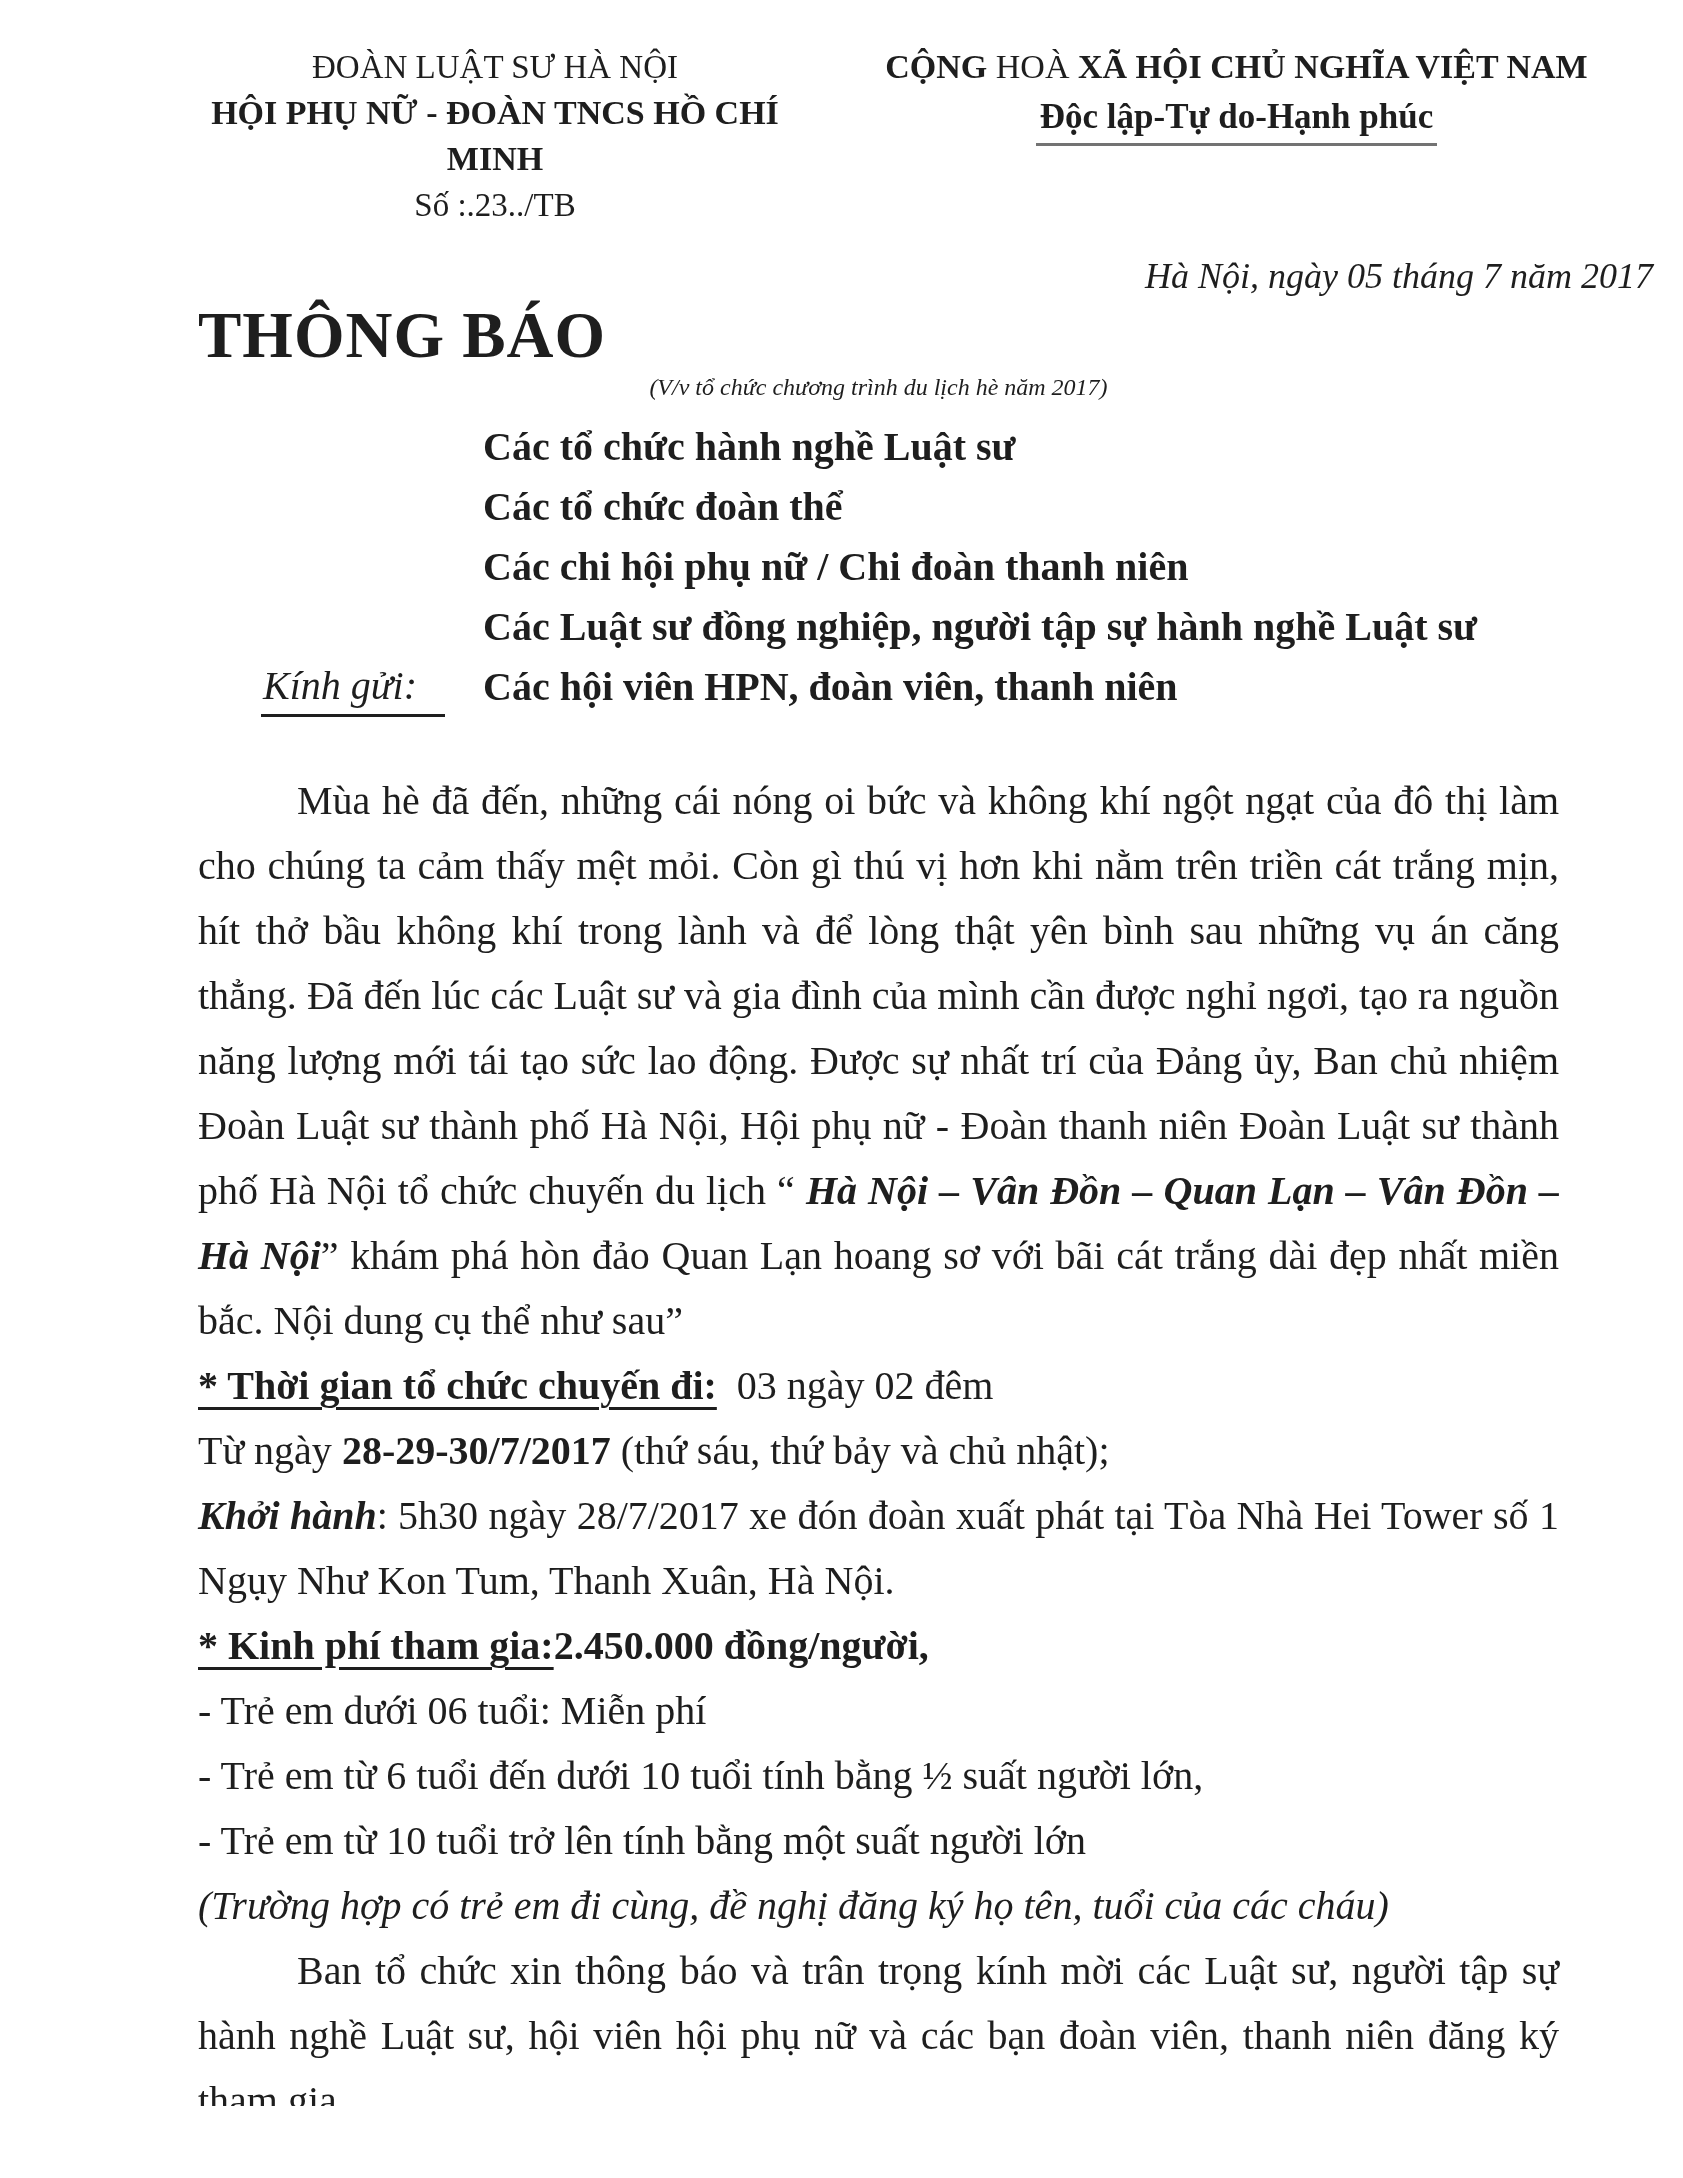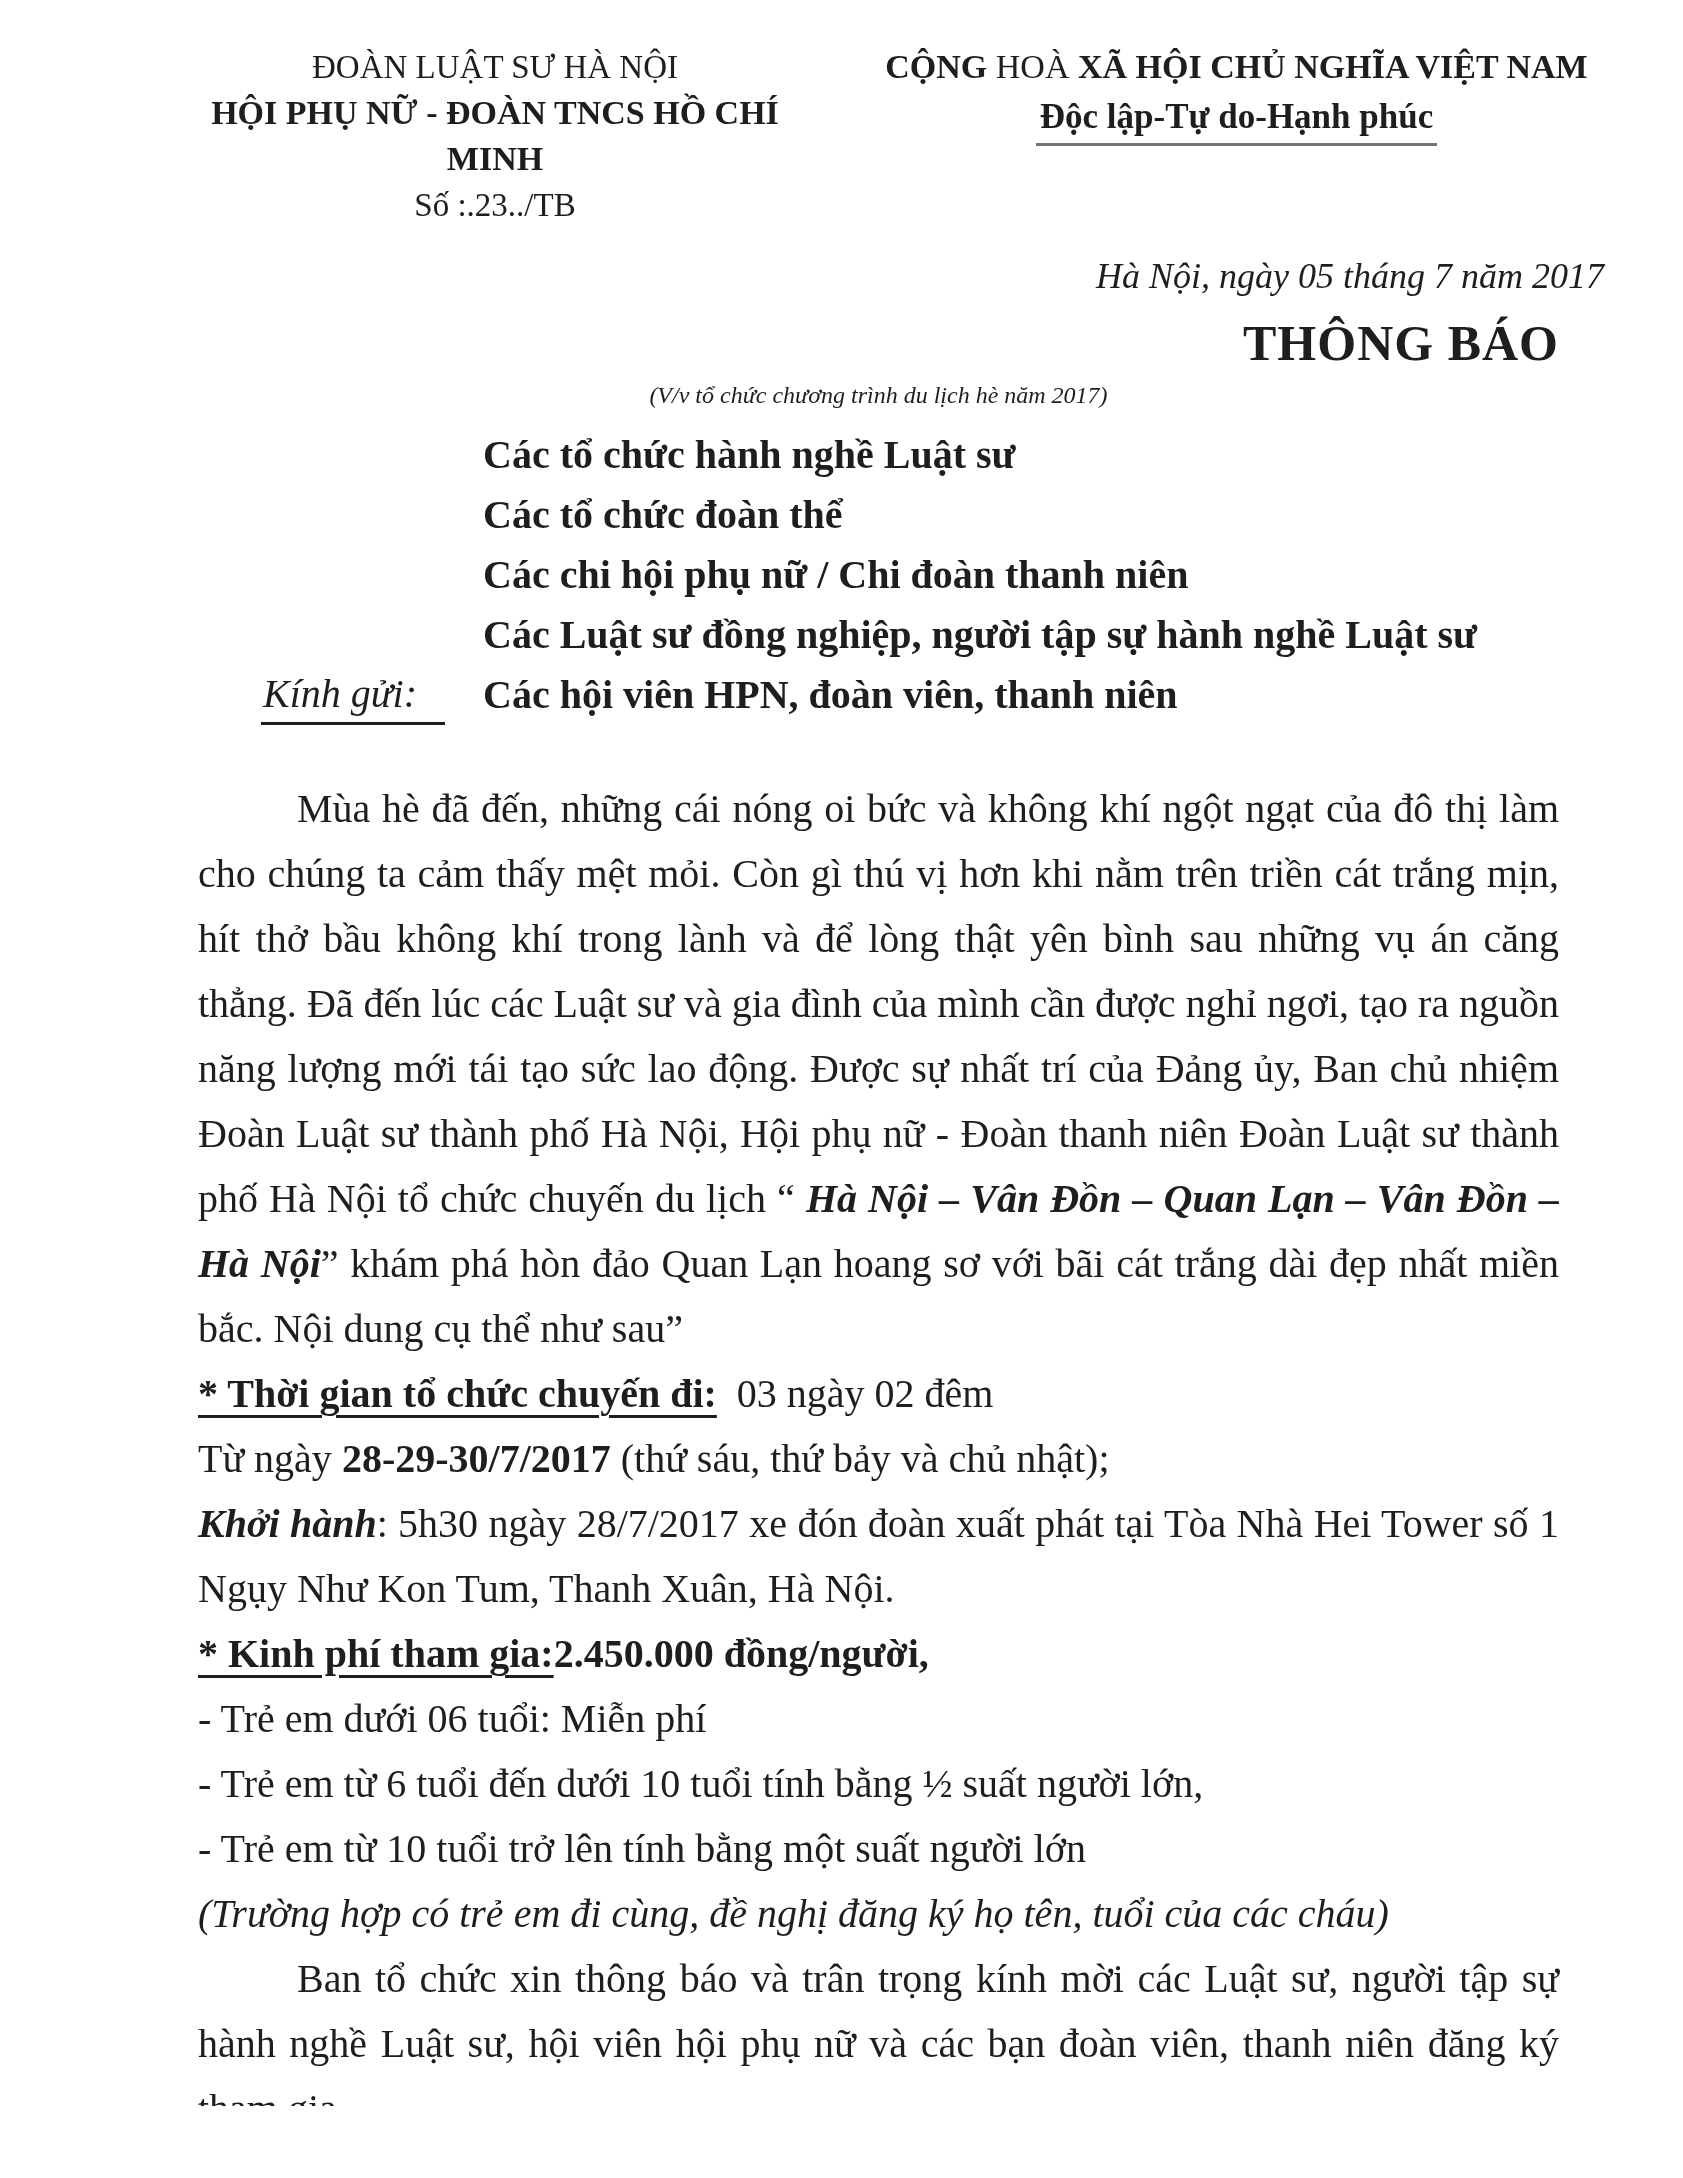--- a/index.html
+++ b/index.html
@@ -46,36 +46,36 @@
   .motto-wrap { margin-top: 4px; }
   .motto {
     display: inline-block;
     font-weight: bold;
     font-size: 35px;
     border-bottom: 3px solid #737373;
     padding: 0 4px 3px 4px;
   }
   .date-line {
     margin-top: 26px;
-    margin-right: 79px;
+    margin-right: 30px;
     text-align: right;
     font-style: italic;
     font-size: 36px;
     line-height: 44px;
   }
   
   .content {
     margin-left: 198px;
     margin-right: 124px;
   }
   .doc-title {
-    margin-top: 18px;
-    text-align: right;
+    margin-top: 10px;
+    text-align: left;
     font-weight: bold;
-    font-size: 50px;
+    font-size: 65px;
     line-height: 55px;
     letter-spacing: 1px;
   }
   .doc-subtitle {
     margin-top: 2px;
     text-align: center;
     font-style: italic;
     font-size: 24px;
     line-height: 44px;
   }

